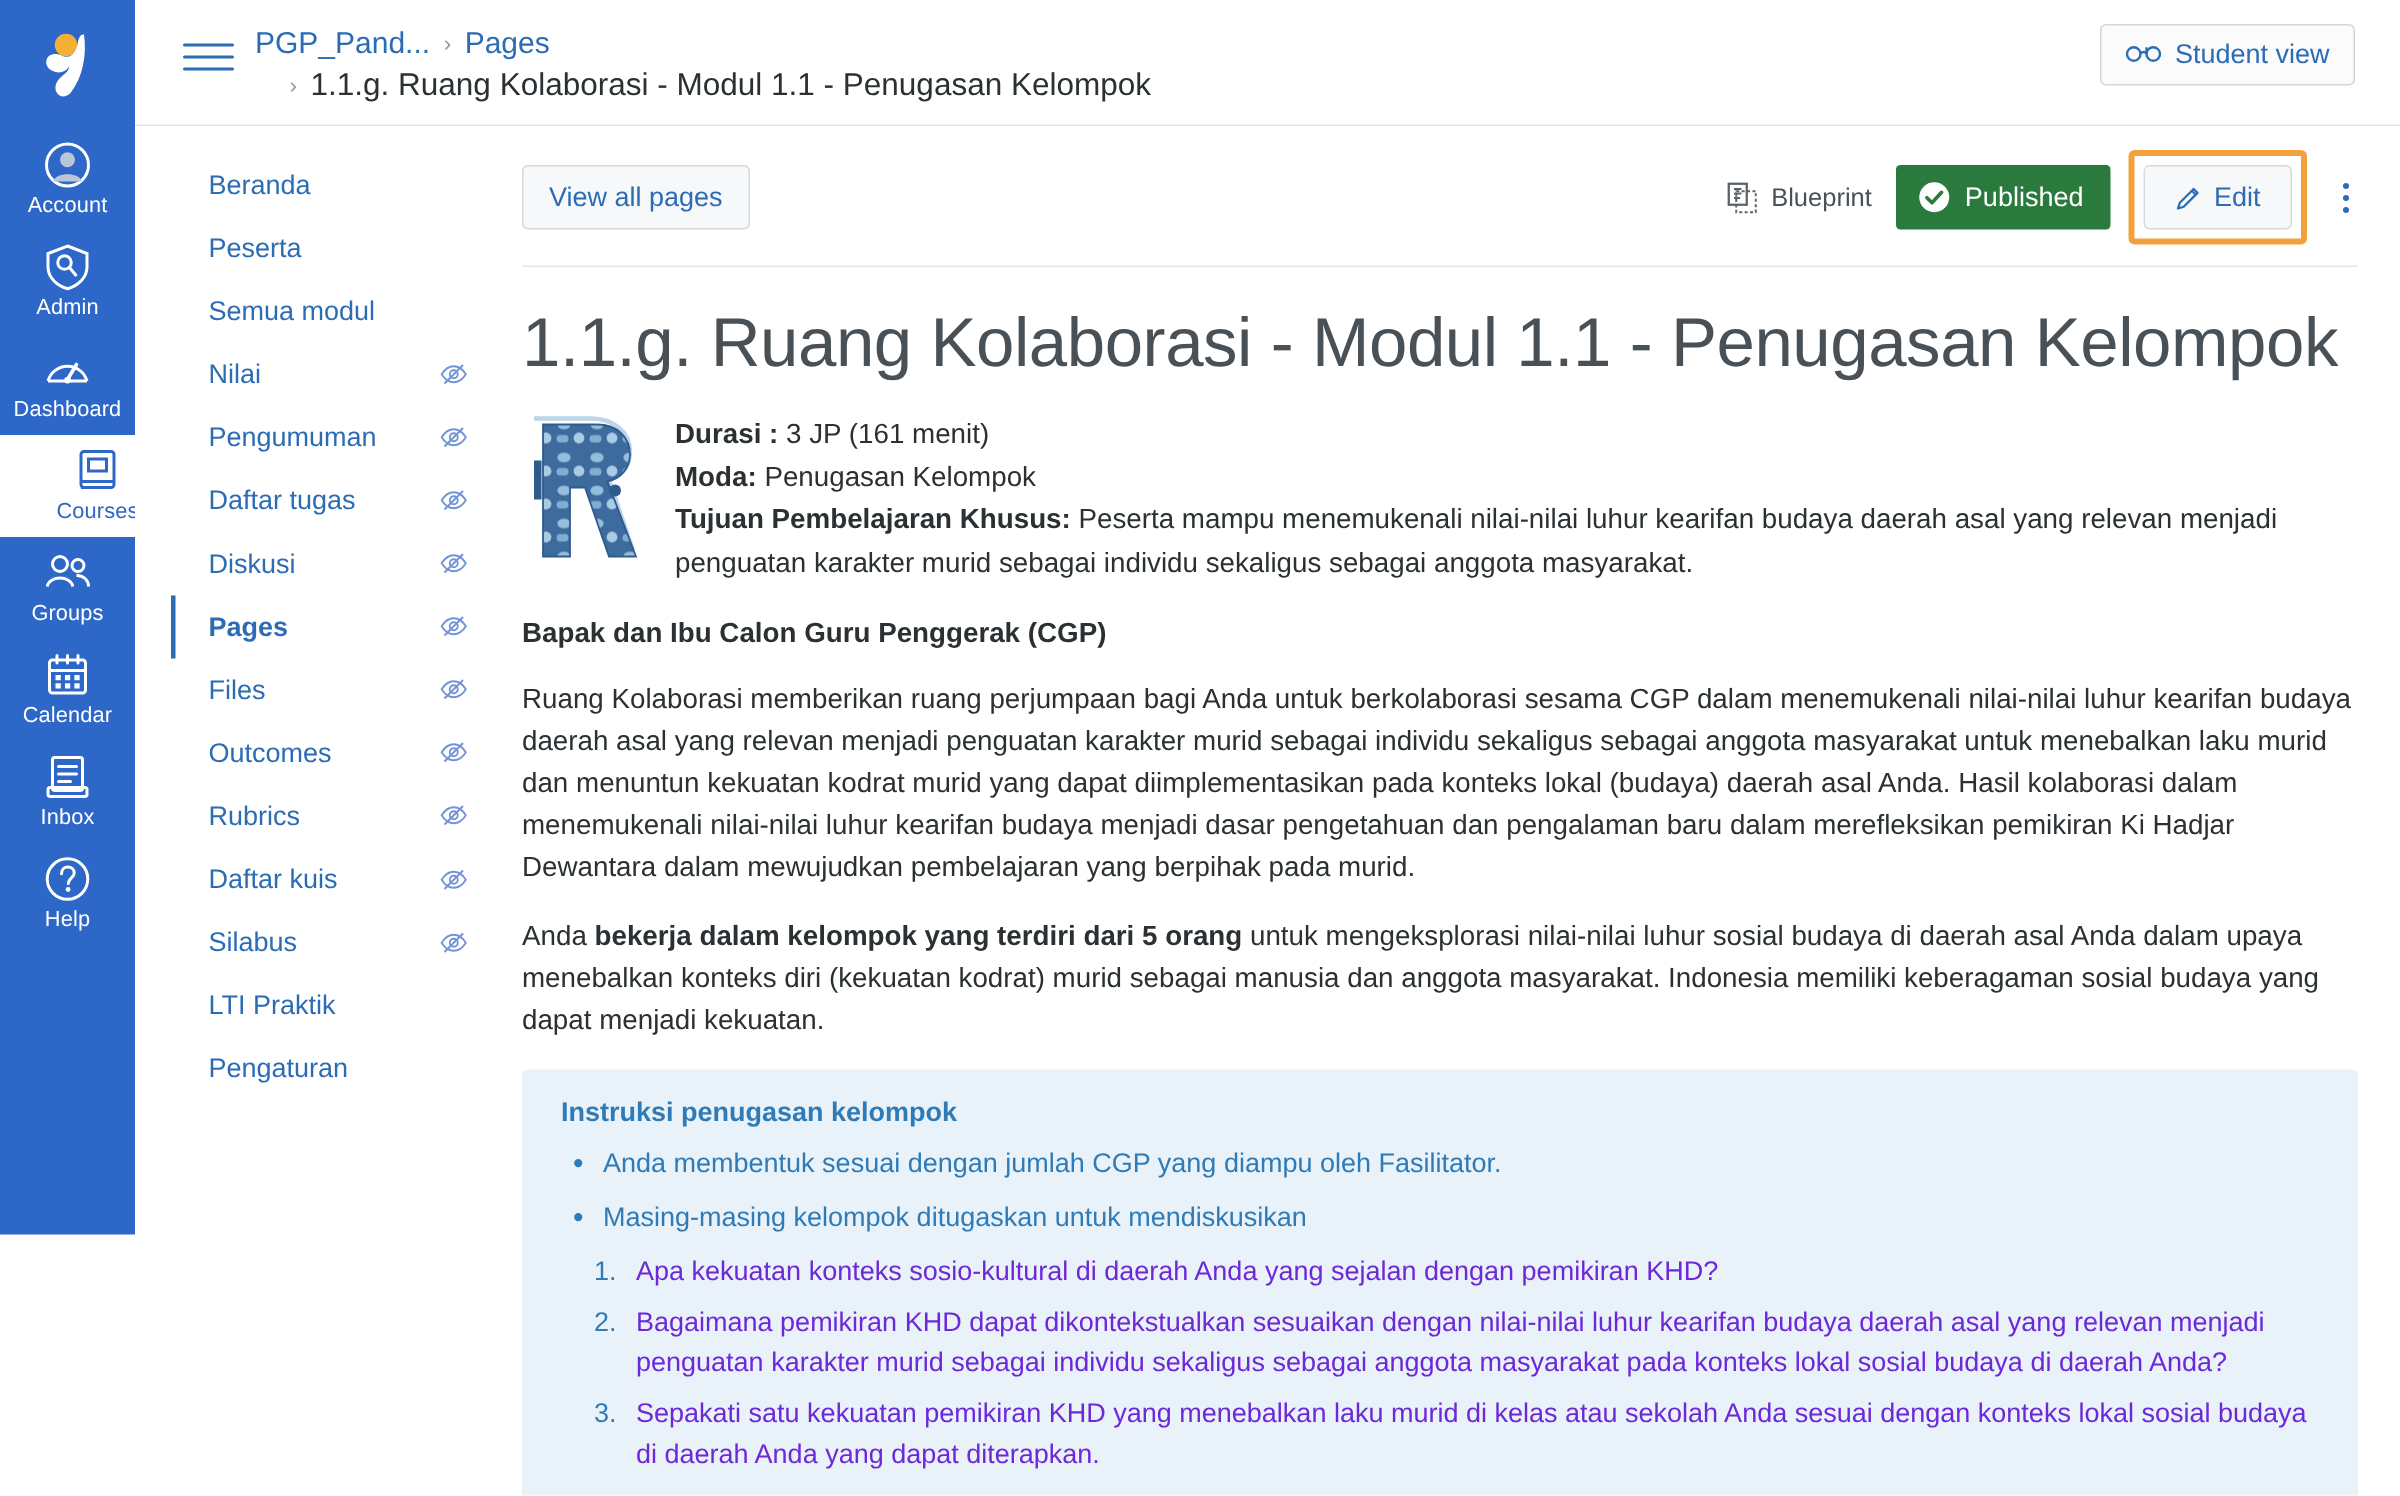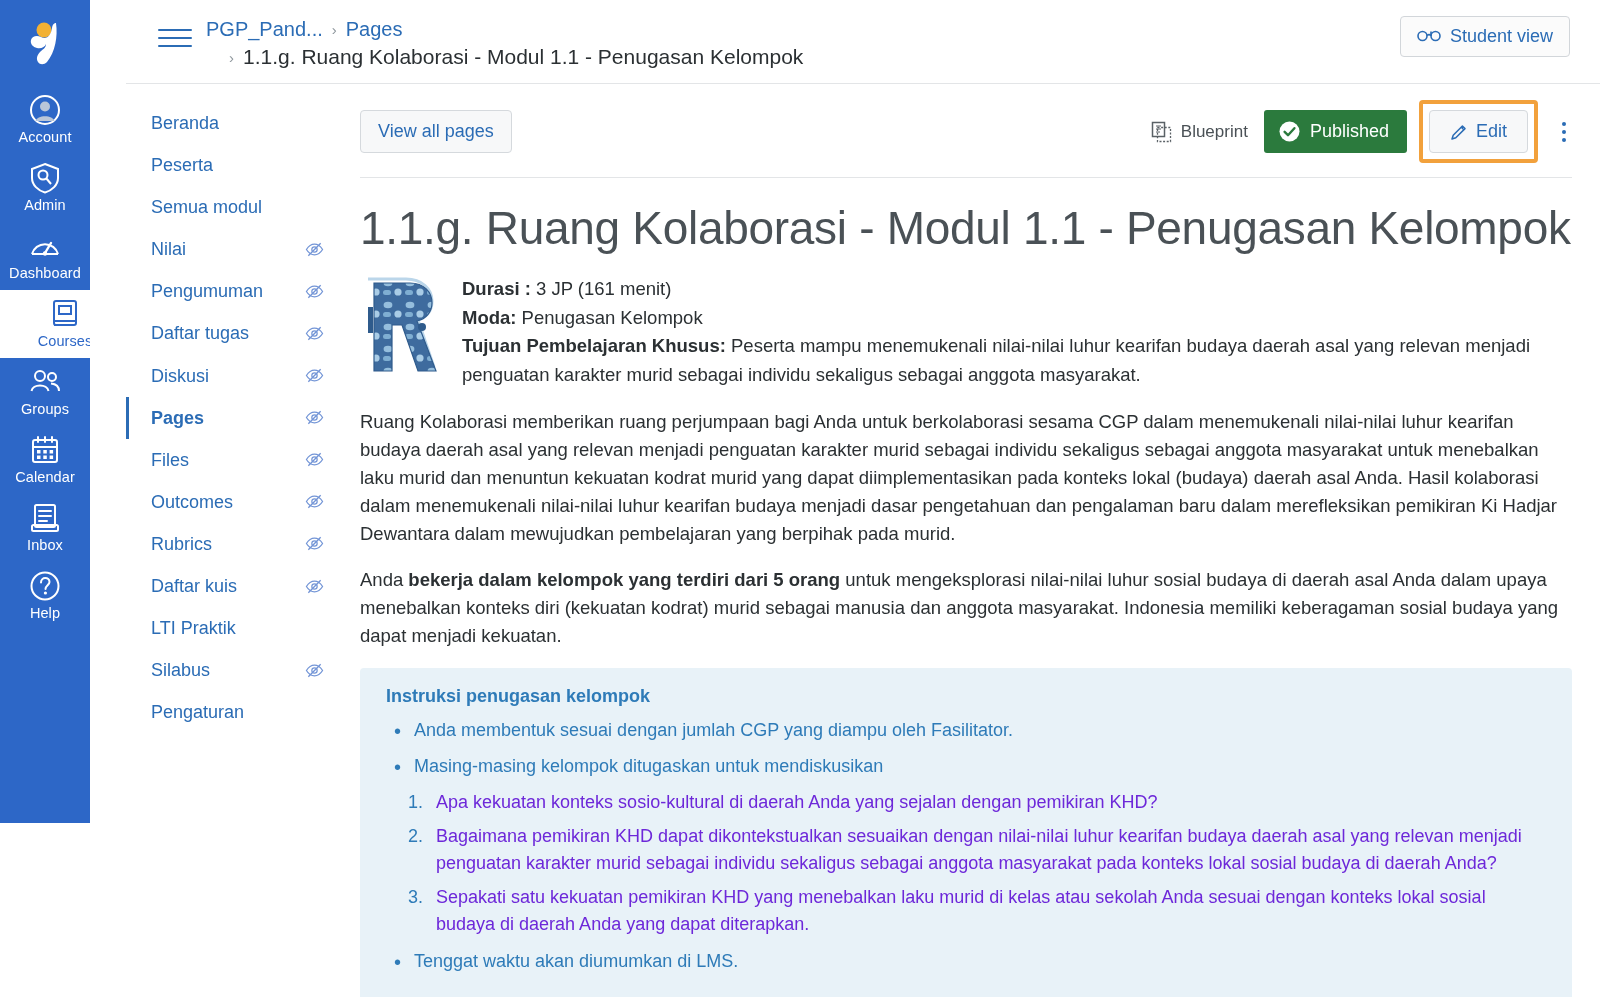--- a/index.html
+++ b/index.html
@@ -28,21 +28,21 @@
     display: flex; flex-direction: column; align-items: center; justify-content: center;
     color: #ffffff; cursor: pointer; padding: 6px 0 7px 0;
   }
   .gn-item .gn-label {
     font-size: 14.5px; margin-top: 4px; line-height: 1.1; letter-spacing: .1px;
   }
   .gn-item.active { background: #ffffff; color: #2D67C7; padding-left: 40px; }
   .gn-icon { width: 32px; height: 32px; display: block; }
 
   
-  .main { flex: 1; display: flex; flex-direction: column; height: 997px; background: #fff; padding-left: 36px; }
+  .main { flex: 1; display: flex; flex-direction: column; height: 997px; background: #fff; }
 
   
   .topbar {
     display: flex; align-items: flex-start;
     padding: 12px 24px 0 24px;
     border-bottom: 1px solid #e3e5e7;
     min-height: 84px;
     position: relative;
   }
   .hamburger {
@@ -63,21 +63,21 @@
   .student-view-btn {
     position: absolute; right: 30px; top: 16px;
     display: flex; align-items: flex-start; gap: 9px;
     border: 1px solid #d2d6da; border-radius: 4px; background: #fbfbfb;
     color: #2B6CB5; font-size: 18px; padding: 9px 16px; cursor: pointer;
   }
 
   
   .content { display: flex; flex: 1; min-height: 0; }
 
-  .course-nav { width: 220px; min-width: 220px; padding: 18px 0 0 0; }
+  .course-nav { width: 220px; min-width: 220px; padding: 18px 0 0 0; margin-left: 24px; }
   .cn-item {
     display: flex; align-items: center; justify-content: space-between;
     padding: 8px 22px 8px 22px; margin: 0; cursor: pointer;
     border-left: 3px solid transparent;
   }
   .cn-item .cn-label { color: #2B6CB5; font-size: 18px; line-height: 1.45; }
   .cn-item.active { border-left: 3px solid #2B6CB5; }
   .cn-item.active .cn-label { font-weight: bold; color: #2B6CB5; }
   .eye-off { width: 19px; height: 19px; flex: 0 0 auto; opacity: .95; }
 
@@ -418,32 +418,32 @@
           <span class="eye-off">
             <svg width="19" height="19" viewBox="0 0 20 20">
               <path d="M1.5 10 C4 6 7 4.4 10 4.4 C13 4.4 16 6 18.5 10 C16 14 13 15.6 10 15.6 C7 15.6 4 14 1.5 10 Z" fill="none" stroke="#6b8fd4" stroke-width="1.3"></path>
               <circle cx="10" cy="10" r="2.8" fill="none" stroke="#6b8fd4" stroke-width="1.3"></circle>
               <path d="M3.5 16.5 L16.5 3.5" stroke="#6b8fd4" stroke-width="1.4"></path>
             </svg>
           </span>
         </div>
 
         <div class="cn-item">
+          <span class="cn-label">Silabus</span>
+          <span class="eye-off">
+            <svg width="19" height="19" viewBox="0 0 20 20">
+              <path d="M1.5 10 C4 6 7 4.4 10 4.4 C13 4.4 16 6 18.5 10 C16 14 13 15.6 10 15.6 C7 15.6 4 14 1.5 10 Z" fill="none" stroke="#6b8fd4" stroke-width="1.3"></path>
+              <circle cx="10" cy="10" r="2.8" fill="none" stroke="#6b8fd4" stroke-width="1.3"></circle>
+              <path d="M3.5 16.5 L16.5 3.5" stroke="#6b8fd4" stroke-width="1.4"></path>
+            </svg>
+          </span>
+        </div>
+
+        <div class="cn-item">
           <span class="cn-label">LTI Praktik</span>
-        </div>
-
-        <div class="cn-item">
-          <span class="cn-label">Silabus</span>
-          <span class="eye-off">
-            <svg width="19" height="19" viewBox="0 0 20 20">
-              <path d="M1.5 10 C4 6 7 4.4 10 4.4 C13 4.4 16 6 18.5 10 C16 14 13 15.6 10 15.6 C7 15.6 4 14 1.5 10 Z" fill="none" stroke="#6b8fd4" stroke-width="1.3"></path>
-              <circle cx="10" cy="10" r="2.8" fill="none" stroke="#6b8fd4" stroke-width="1.3"></circle>
-              <path d="M3.5 16.5 L16.5 3.5" stroke="#6b8fd4" stroke-width="1.4"></path>
-            </svg>
-          </span>
         </div>
         <div class="cn-item">
           <span class="cn-label">Pengaturan</span>
         </div>
       </nav>
 
       <main class="page">
 
         <div class="page-toolbar">
           <button class="btn-outline">View all pages</button>
@@ -524,20 +524,21 @@
               <b>Moda:</b>
               <span>Penugasan Kelompok</span>
             </div>
             <div>
               <b>Tujuan Pembelajaran Khusus:</b>
               <span>Peserta mampu menemukenali nilai-nilai luhur kearifan budaya daerah asal yang relevan menjadi penguatan karakter murid sebagai individu sekaligus sebagai anggota masyarakat.</span>
             </div>
           </div>
         </div>
 
+        <p class="body-p strong-head">Bapak dan Ibu Calon Guru Penggerak (CGP)</p>
 
         <p class="body-p">Ruang Kolaborasi memberikan ruang perjumpaan bagi Anda untuk berkolaborasi sesama CGP dalam menemukenali nilai-nilai luhur kearifan budaya daerah asal yang relevan menjadi penguatan karakter murid sebagai individu sekaligus sebagai anggota masyarakat untuk menebalkan laku murid dan menuntun kekuatan kodrat murid yang dapat diimplementasikan pada konteks lokal (budaya) daerah asal Anda. Hasil kolaborasi dalam menemukenali nilai-nilai luhur kearifan budaya menjadi dasar pengetahuan dan pengalaman baru dalam merefleksikan pemikiran Ki Hadjar Dewantara dalam mewujudkan pembelajaran yang berpihak pada murid.</p>
 
         <p class="body-p"><span>Anda </span><b>bekerja dalam kelompok yang terdiri dari 5 orang</b><span> untuk mengeksplorasi nilai-nilai luhur sosial budaya di daerah asal Anda dalam upaya menebalkan konteks diri (kekuatan kodrat) murid sebagai manusia dan anggota masyarakat.  Indonesia memiliki keberagaman sosial budaya yang dapat menjadi kekuatan.</span></p>
 
         <section class="callout">
           <div class="callout-title">Instruksi penugasan kelompok</div>
           <ul>
             <li>Anda membentuk sesuai dengan jumlah CGP yang diampu oleh Fasilitator.</li>
             <li>Masing-masing kelompok ditugaskan untuk mendiskusikan</li>

